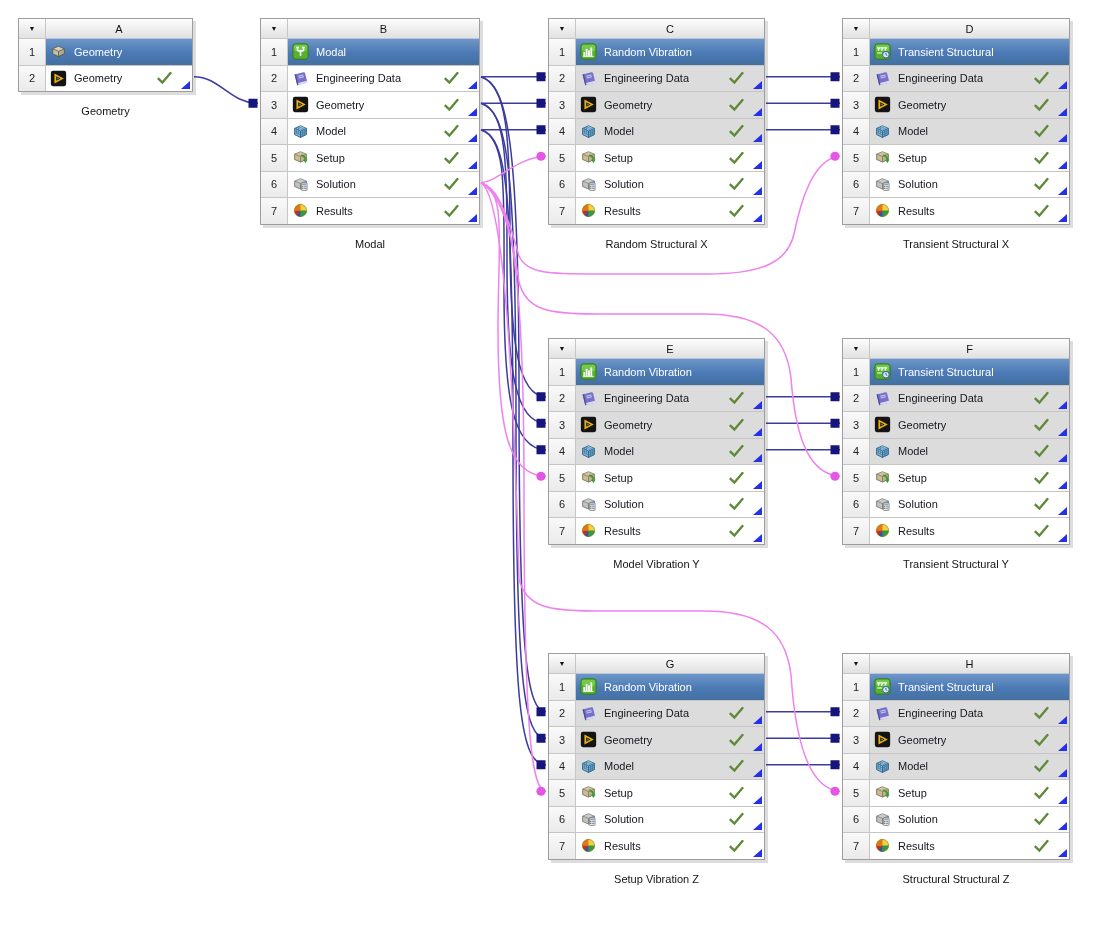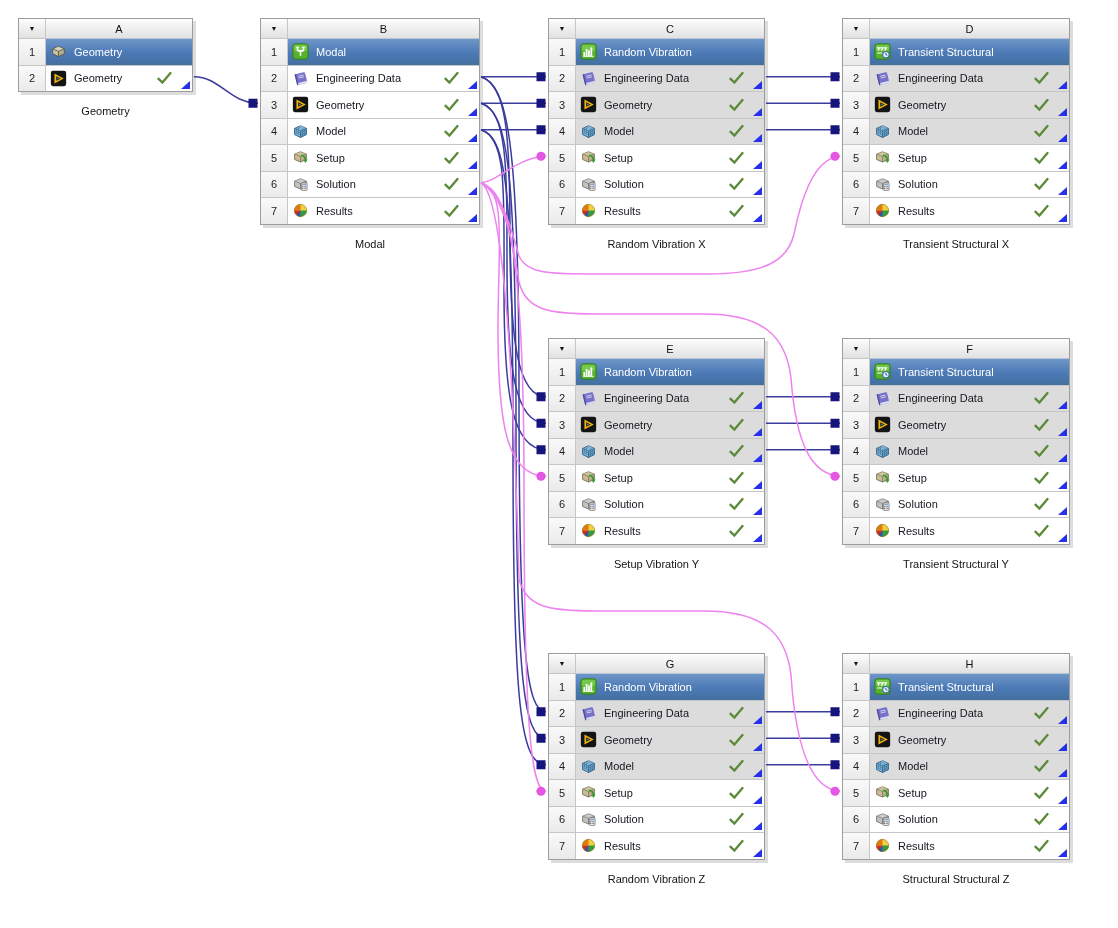--- a/index.html
+++ b/index.html
@@ -466,21 +466,21 @@
               <span class="lbl">Results</span>
               <span class="check">
                 <svg viewBox="0 0 15 13">
                   <path d="M1.6,7.4 L5.4,11.1 L13.4,1.6" fill="none" stroke="#5c8a38" stroke-width="2.3" stroke-linecap="square"></path>
                 </svg>
               </span>
               <span class="tri"></span>
             </div>
           </div>
         </div>
-        <div class="caption">Random Vibration X</div>
+        <div class="caption">Random Structural X</div>
       </div>
       <div class="system" style="left: 842px; top: 18px; width: 228px;">
         <div class="frame">
           <div class="hrow">
             <div class="hcell corner-cell">
               <span class="chev">▼</span>
             </div>
             <div class="hcell letter-cell">D</div>
           </div>
           <div class="row">
@@ -809,21 +809,21 @@
               <span class="lbl">Results</span>
               <span class="check">
                 <svg viewBox="0 0 15 13">
                   <path d="M1.6,7.4 L5.4,11.1 L13.4,1.6" fill="none" stroke="#5c8a38" stroke-width="2.3" stroke-linecap="square"></path>
                 </svg>
               </span>
               <span class="tri"></span>
             </div>
           </div>
         </div>
-        <div class="caption">Setup Vibration Y</div>
+        <div class="caption">Model Vibration Y</div>
       </div>
       <div class="system" style="left: 842px; top: 338px; width: 228px;">
         <div class="frame">
           <div class="hrow">
             <div class="hcell corner-cell">
               <span class="chev">▼</span>
             </div>
             <div class="hcell letter-cell">F</div>
           </div>
           <div class="row">
@@ -1152,21 +1152,21 @@
               <span class="lbl">Results</span>
               <span class="check">
                 <svg viewBox="0 0 15 13">
                   <path d="M1.6,7.4 L5.4,11.1 L13.4,1.6" fill="none" stroke="#5c8a38" stroke-width="2.3" stroke-linecap="square"></path>
                 </svg>
               </span>
               <span class="tri"></span>
             </div>
           </div>
         </div>
-        <div class="caption">Random Vibration Z</div>
+        <div class="caption">Setup Vibration Z</div>
       </div>
       <div class="system" style="left: 842px; top: 653px; width: 228px;">
         <div class="frame">
           <div class="hrow">
             <div class="hcell corner-cell">
               <span class="chev">▼</span>
             </div>
             <div class="hcell letter-cell">H</div>
           </div>
           <div class="row">

